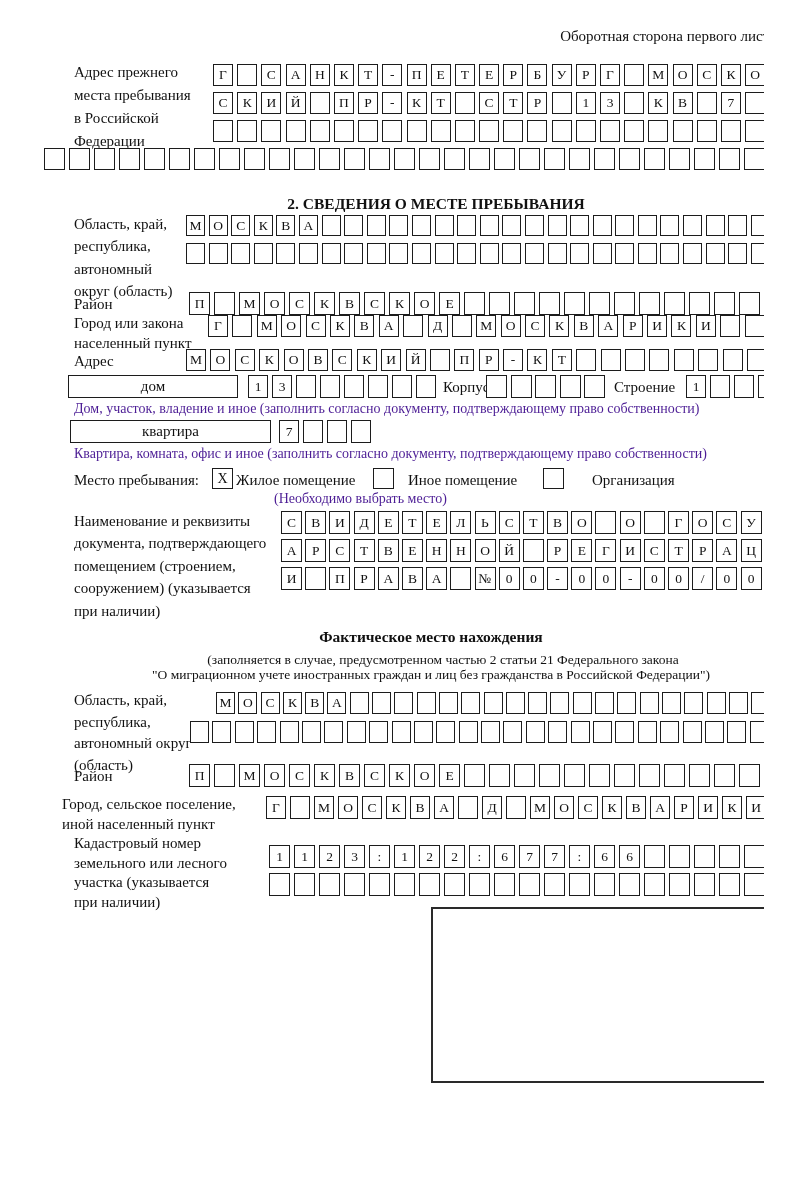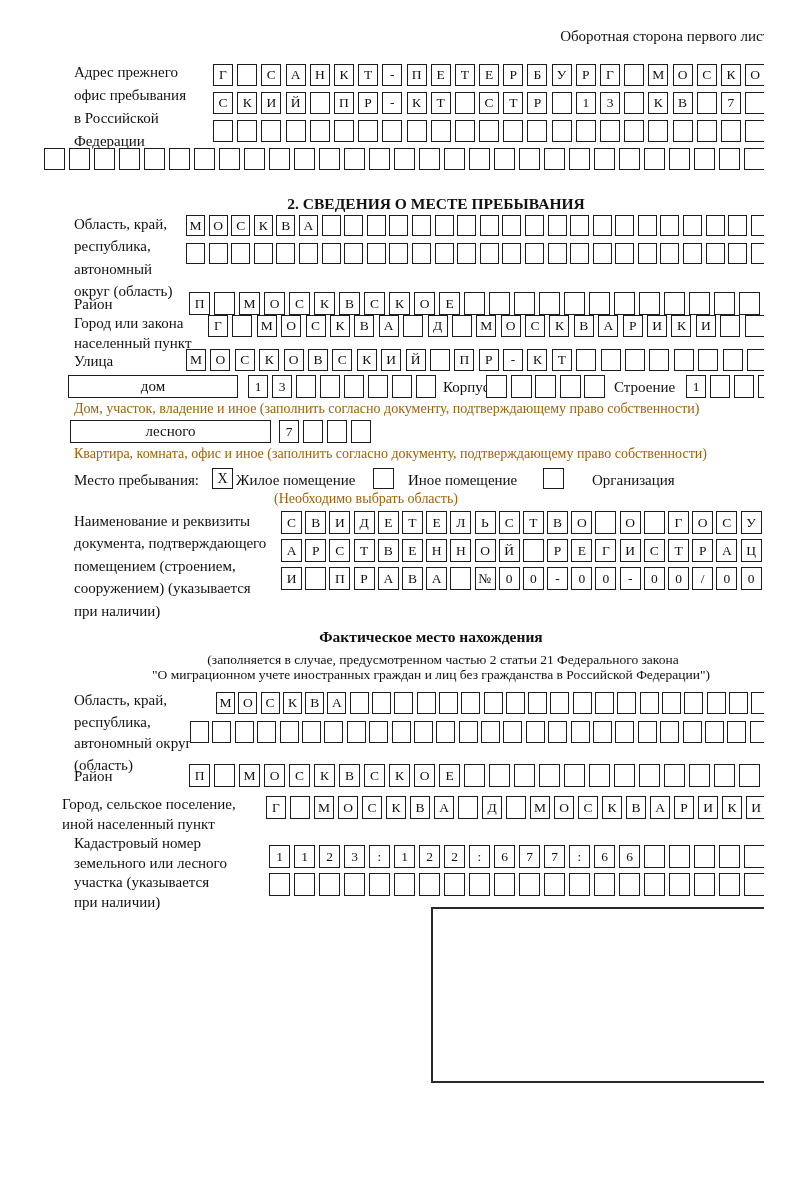--- a/index.html
+++ b/index.html
@@ -6,21 +6,21 @@
   html,body { background:#fff; }
   #canvas {
     position:relative; width:728px; height:1180px; margin:0 auto;
     background:#fff; color:#111;
     font-family:Liberation Serif, serif;
     overflow:hidden;
   }
   .abs { position:absolute; }
   .lbl { font-size:15px; line-height:23px; color:#111; }
   .lbl-tight { font-size:15px; line-height:21.5px; color:#111; }
-  .caption { font-size:14px; color:#a16207; }
+  .caption { font-size:14px; color:#4c1d95; }
   .small-caption { font-size:13.5px; color:#111; }
   .title { font-weight:bold; font-size:15.5px; text-align:center; width:800px; color:#111; }
   .boxrow { position:absolute; display:flex; }
   .cell {
     flex:0 0 auto;
     width:var(--cw,20px); height:var(--ch,22px);
     margin-right:var(--g,4px);
     border:1.6px solid #1c1c1c; background:#fff;
     display:flex; align-items:center; justify-content:center;
     font-size:13.5px; color:#111;
@@ -41,21 +41,21 @@
 </style>
 </head>
 <body>
 
 <div id="canvas">
 
   <div class="abs" style="left:0; top:28px; width:740px; text-align:right; font-size:15px;">Оборотная сторона первого листа</div>
 
   <div class="abs lbl" style="left:38px; top:61px;">
     <div>Адрес прежнего</div>
-    <div>офис пребывания</div>
+    <div>места пребывания</div>
     <div>в Российской</div>
     <div>Федерации</div>
   </div>
 
   <div class="boxrow" style="left:177px; top:64px;  --cw:20px; --g:4.2px;">
       <span class="cell">Г</span>
       <span class="cell"></span>
       <span class="cell">С</span>
       <span class="cell">А</span>
       <span class="cell">Н</span>
@@ -284,21 +284,21 @@
       <span class="cell">А</span>
       <span class="cell">Р</span>
       <span class="cell">И</span>
       <span class="cell">К</span>
       <span class="cell">И</span>
       <span class="cell"></span>
       <span class="cell"></span>
       <span class="cell"></span>
     </div>
 
-  <div class="abs lbl" style="left:38px; top:350px;">Улица</div>
+  <div class="abs lbl" style="left:38px; top:350px;">Адрес</div>
   <div class="boxrow" style="left:150px; top:349px; --cw:20px; --g:4.4px;">
       <span class="cell">М</span>
       <span class="cell">О</span>
       <span class="cell">С</span>
       <span class="cell">К</span>
       <span class="cell">О</span>
       <span class="cell">В</span>
       <span class="cell">С</span>
       <span class="cell">К</span>
       <span class="cell">И</span>
@@ -342,38 +342,38 @@
   <div class="abs lbl" style="left:578px; top:376px;">Строение</div>
   <div class="boxrow" style="left:650px; top:375px; --cw:20px; --g:4px; --ch:23px;">
       <span class="cell">1</span>
       <span class="cell"></span>
       <span class="cell"></span>
       <span class="cell"></span>
     </div>
 
   <div class="abs caption" style="left:38px; top:401px;">Дом, участок, владение и иное (заполнить согласно документу, подтверждающему право собственности)</div>
 
-  <div class="widebox" style="left:34px; top:420px; width:201px; height:23px;">лесного</div>
+  <div class="widebox" style="left:34px; top:420px; width:201px; height:23px;">квартира</div>
   <div class="boxrow" style="left:243px; top:420px; --cw:20px; --g:4px; --ch:23px;">
       <span class="cell">7</span>
       <span class="cell"></span>
       <span class="cell"></span>
       <span class="cell"></span>
     </div>
 
   <div class="abs caption" style="left:38px; top:446px;">Квартира, комната, офис и иное (заполнить согласно документу, подтверждающему право собственности)</div>
 
   <div class="abs lbl" style="left:38px; top:469px;">Место пребывания:</div>
   <div class="checkbox" style="left:176px; top:468px;">X</div>
   <div class="abs lbl" style="left:200px; top:469px;">Жилое помещение</div>
   <div class="checkbox" style="left:337px; top:468px;"></div>
   <div class="abs lbl" style="left:372px; top:469px;">Иное помещение</div>
   <div class="checkbox" style="left:507px; top:468px;"></div>
   <div class="abs lbl" style="left:556px; top:469px;">Организация</div>
-  <div class="abs caption" style="left:238px; top:491px;">(Необходимо выбрать область)</div>
+  <div class="abs caption" style="left:238px; top:491px;">(Необходимо выбрать место)</div>
 
   <div class="abs" style="left:38px; top:510px; font-size:15px; line-height:22.4px;">
     <div>Наименование и реквизиты</div>
     <div>документа, подтверждающего</div>
     <div>помещением (строением,</div>
     <div>сооружением) (указывается</div>
     <div>при наличии)</div>
   </div>
   <div class="boxrow" style="left:245px; top:511px; --cw:21px; --g:3.2px; --ch:23px;">
       <span class="cell">С</span>

